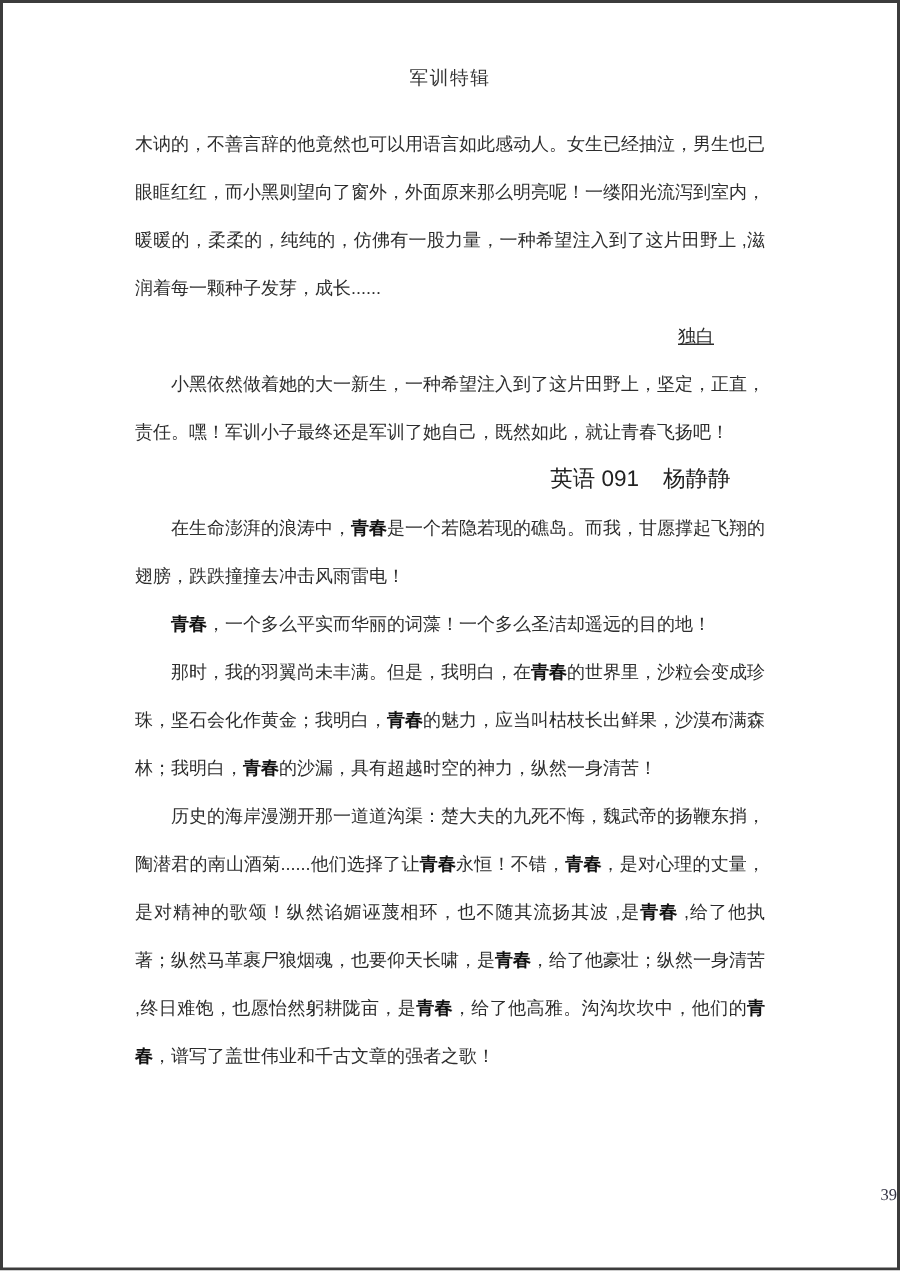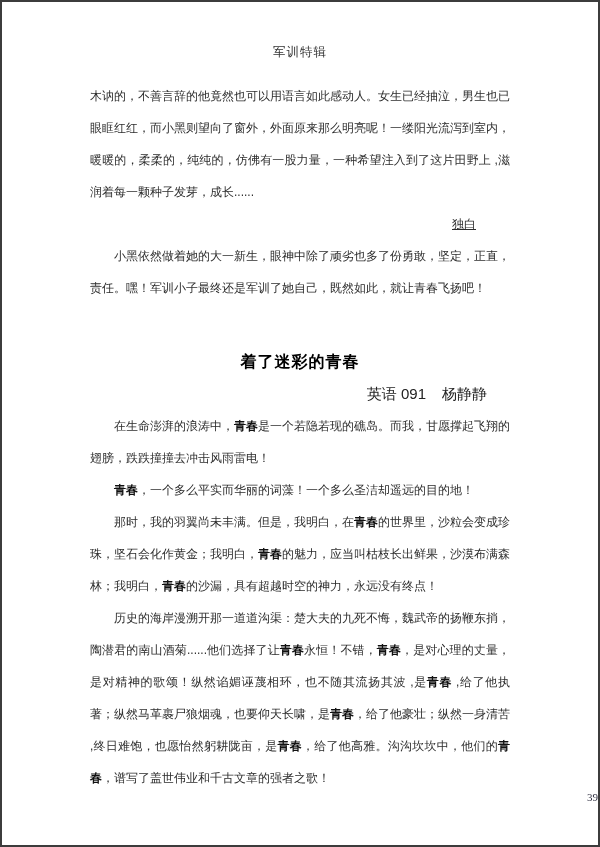--- a/index.html
+++ b/index.html
@@ -84,32 +84,31 @@
 </head>
 <body>
 
 <div class="page">
 
   <div class="doc-header">军训特辑</div>
 
   <div class="mil-section">
     <p class="para no-indent">木讷的，不善言辞的他竟然也可以用语言如此感动人。女生已经抽泣，男生也已眼眶红红，而小黑则望向了窗外，外面原来那么明亮呢！一缕阳光流泻到室内，暖暖的，柔柔的，纯纯的，仿佛有一股力量，一种希望注入到了这片田野上 ,滋润着每一颗种子发芽，成长......</p>
     <div class="monologue-label">独白</div>
-    <p class="para">小黑依然做着她的大一新生，眼神中除了顽劣也多了份勇敢，坚定，正直，责任。嘿！军训小子最终还是军训了她自己，既然如此，就让青春飞扬吧！</p>
+    <p class="para">小黑依然做着她的大一新生，一种希望注入到了这片田野上，坚定，正直，责任。嘿！军训小子最终还是军训了她自己，既然如此，就让青春飞扬吧！</p>
   </div>
 
-  <div class="article-title">着了迷彩的青春</div>
 
   <div class="byline">
     <span>英语 091</span>
     <span>杨静静</span>
   </div>
 
   <div id="article-body">
       <p class="para"><span>在生命澎湃的浪涛中，</span><span class="b">青春</span><span>是一个若隐若现的礁岛。而我，甘愿撑起飞翔的翅膀，跌跌撞撞去冲击风雨雷电！</span></p>
       <p class="para"><span class="b">青春</span><span>，一个多么平实而华丽的词藻！一个多么圣洁却遥远的目的地！</span></p>
-      <p class="para"><span>那时，我的羽翼尚未丰满。但是，我明白，在</span><span class="b">青春</span><span>的世界里，沙粒会变成珍珠，坚石会化作黄金；我明白，</span><span class="b">青春</span><span>的魅力，应当叫枯枝长出鲜果，沙漠布满森林；我明白，</span><span class="b">青春</span><span>的沙漏，具有超越时空的神力，永远没有终点！</span></p>
+      <p class="para"><span>那时，我的羽翼尚未丰满。但是，我明白，在</span><span class="b">青春</span><span>的世界里，沙粒会变成珍珠，坚石会化作黄金；我明白，</span><span class="b">青春</span><span>的魅力，应当叫枯枝长出鲜果，沙漠布满森林；我明白，</span><span class="b">青春</span><span>的沙漏，具有超越时空的神力，纵然一身清苦！</span></p>
       <p class="para"><span>历史的海岸漫溯开那一道道沟渠：楚大夫的九死不悔，魏武帝的扬鞭东捎，陶潜君的南山酒菊......他们选择了让</span><span class="b">青春</span><span>永恒！不错，</span><span class="b">青春</span><span>，是对心理的丈量，是对精神的歌颂！纵然谄媚诬蔑相环，也不随其流扬其波 ,是</span><span class="b">青春</span><span> ,给了他执著；纵然马革裹尸狼烟魂，也要仰天长啸，是</span><span class="b">青春</span><span>，给了他豪壮；纵然一身清苦 ,终日难饱，也愿怡然躬耕陇亩，是</span><span class="b">青春</span><span>，给了他高雅。沟沟坎坎中，他们的</span><span class="b">青春</span><span>，谱写了盖世伟业和千古文章的强者之歌！</span></p>
     </div>
 
   <div class="page-number">39</div>
 
 </div>
 
 </body></html>

